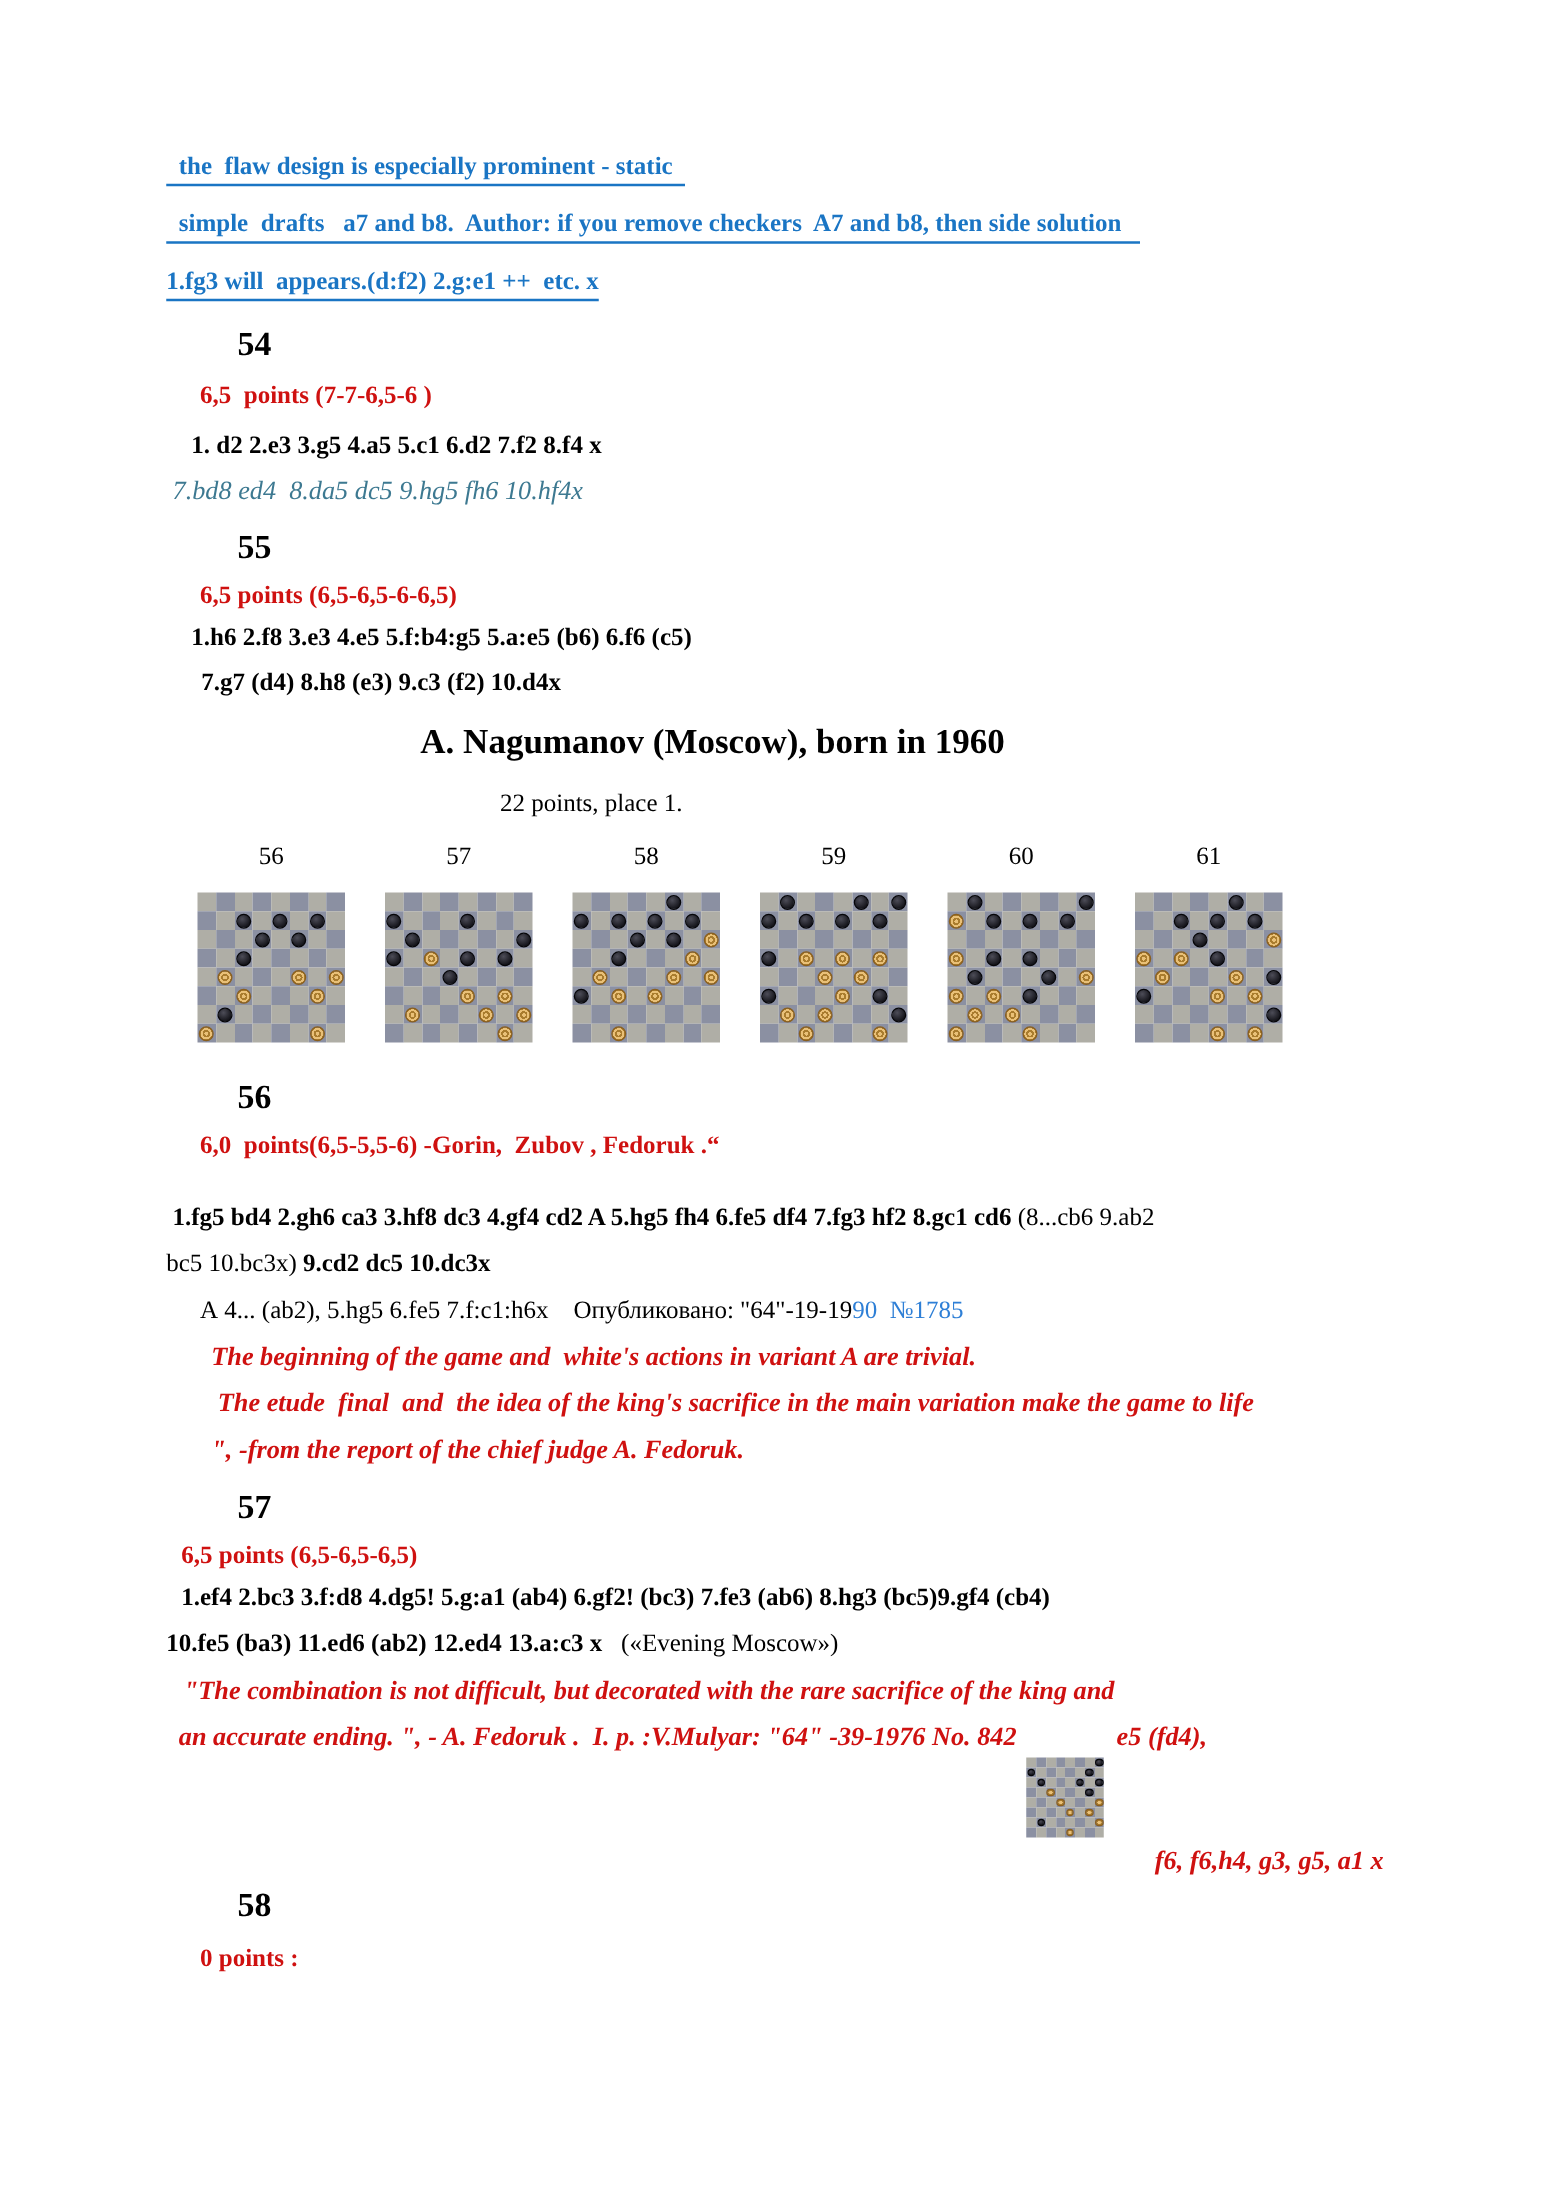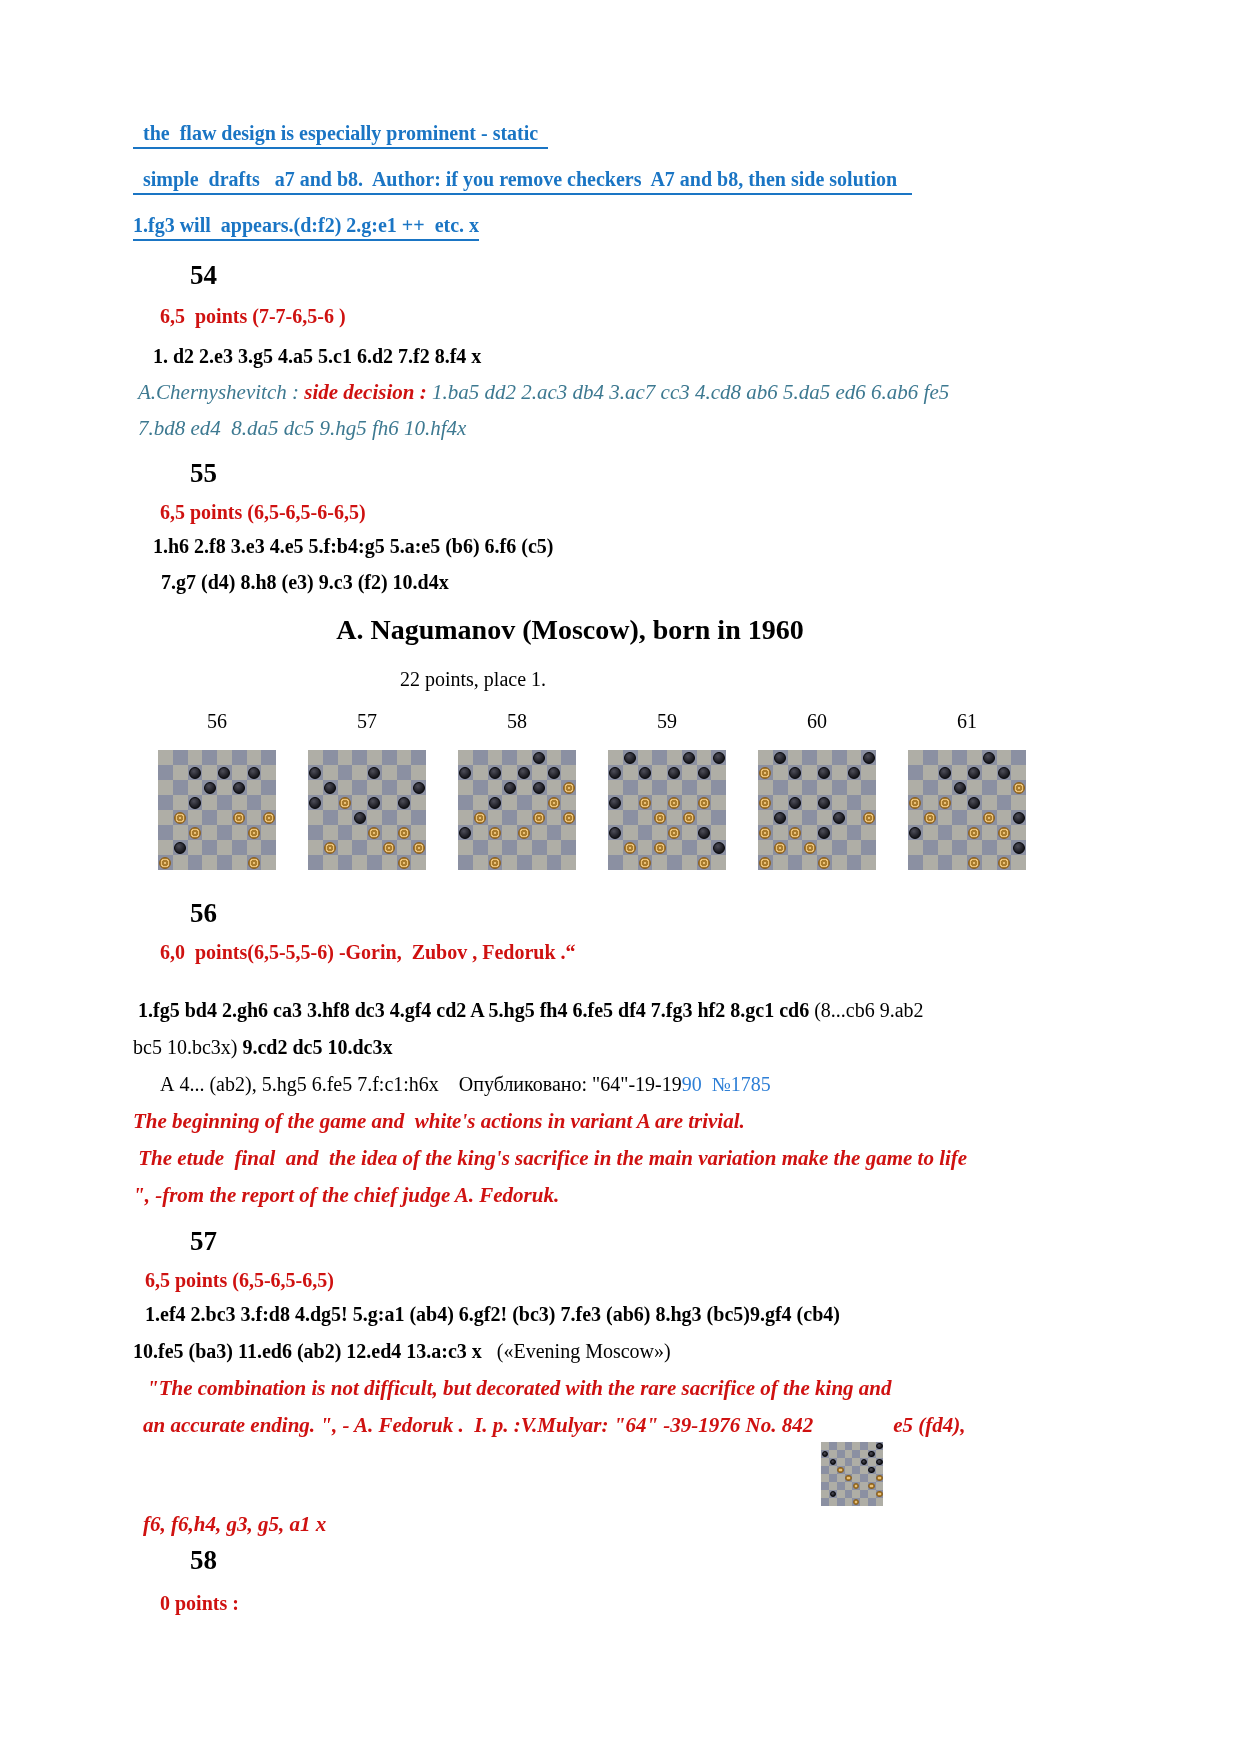--- a/index.html
+++ b/index.html
@@ -17,21 +17,21 @@
 
   
   .prob-num{font-size:27px;font-weight:bold;margin-left:57px;line-height:34px;}
   .points{color:var(--accent-red);font-weight:bold;font-size:20px;margin-left:27px;line-height:32px;}
   .moves{font-weight:bold;font-size:20px;margin-left:20px;line-height:36px;}
   .moves .reg{font-weight:normal;}
   .analysis{color:var(--analysis-teal);font-style:italic;font-size:21px;margin-left:5px;line-height:36px;}
   .analysis .red-inline{color:var(--accent-red);font-weight:bold;}
   .published{font-size:20px;margin-left:27px;line-height:37px;}
   .published .blue{color:var(--published-blue);}
-  .redpar{color:var(--accent-red);font-weight:bold;font-style:italic;font-size:21px;line-height:37px;}
+  .redpar{color:var(--accent-red);font-weight:bold;font-style:italic;font-size:21px;line-height:37px;margin-left:36px;}
 
   .heading{font-size:28px;font-weight:bold;text-align:center;padding-right:100px;line-height:40px;margin-top:10px;}
   .subtitle{font-size:20px;text-align:center;padding-right:294px;line-height:26px;margin-top:16px;}
 
   
   .diag-row{display:flex;gap:32px;margin-left:25px;}
   .diag-labels{margin-top:16px;}
   .diag-label{width:118px;text-align:center;font-size:20px;line-height:26px;}
   .diag-boards{margin-top:16px;}
   .board{
@@ -59,21 +59,20 @@
   <div>
     <div class="intro-line"><span class="t">  the  flaw design is especially prominent - static  </span></div>
     <div class="intro-line"><span class="t">  simple  drafts   a7 and b8.  Author: if you remove checkers  A7 and b8, then side solution   </span></div>
     <div class="intro-line"><span class="t">1.fg3 will  appears.(d:f2) 2.g:e1 ++  etc. x</span></div>
   </div>
 
   <div>
     <div class="prob-num mt14">54</div>
     <div class="points mt8 t">6,5  points (7-7-6,5-6 )</div>
     <div class="moves mt6 t">1. d2 2.e3 3.g5 4.a5 5.c1 6.d2 7.f2 8.f4 x</div>
-    <div class="analysis"><span class="t">A.Chernyshevitch : </span><span class="t red-inline">side decision : </span><span class="t">1.ba5 dd2 2.ac3 db4 3.ac7 cc3 4.cd8 ab6 5.da5 ed6 6.ab6 fe5</span></div>
     <div class="analysis t">7.bd8 ed4  8.da5 dc5 9.hg5 fh6 10.hf4x</div>
   </div>
 
   <div>
     <div class="prob-num mt10">55</div>
     <div class="points mt6 t">6,5 points (6,5-6,5-6-6,5)</div>
     <div class="moves t">1.h6 2.f8 3.e3 4.e5 5.f:b4:g5 5.a:e5 (b6) 6.f6 (c5)</div>
     <div class="moves t" style="margin-left:28px;">7.g7 (d4) 8.h8 (e3) 9.c3 (f2) 10.d4x</div>
   </div>
 
@@ -802,21 +801,21 @@
           <div class="sq lt"></div>
           <div class="sq dk"></div>
           <div class="sq lt"></div>
           <div class="sq dk">
             <div class="piece pw"></div>
           </div>
           <div class="sq lt"></div>
           <div class="sq dk"></div>
           <div class="sq lt"></div>
         </span><span class="t">e5 (fd4),</span></div>
-    <div class="redpar t" style="margin-left:10px;">f6, f6,h4, g3, g5, a1 x</div>
+    <div class="redpar t" style="margin-left:10px;text-align:right;">f6, f6,h4, g3, g5, a1 x</div>
   </div>
 
   <div>
     <div class="prob-num mt14">58</div>
     <div class="points mt10 t">0 points :</div>
   </div>
 
 </div>
 
 </body></html>

